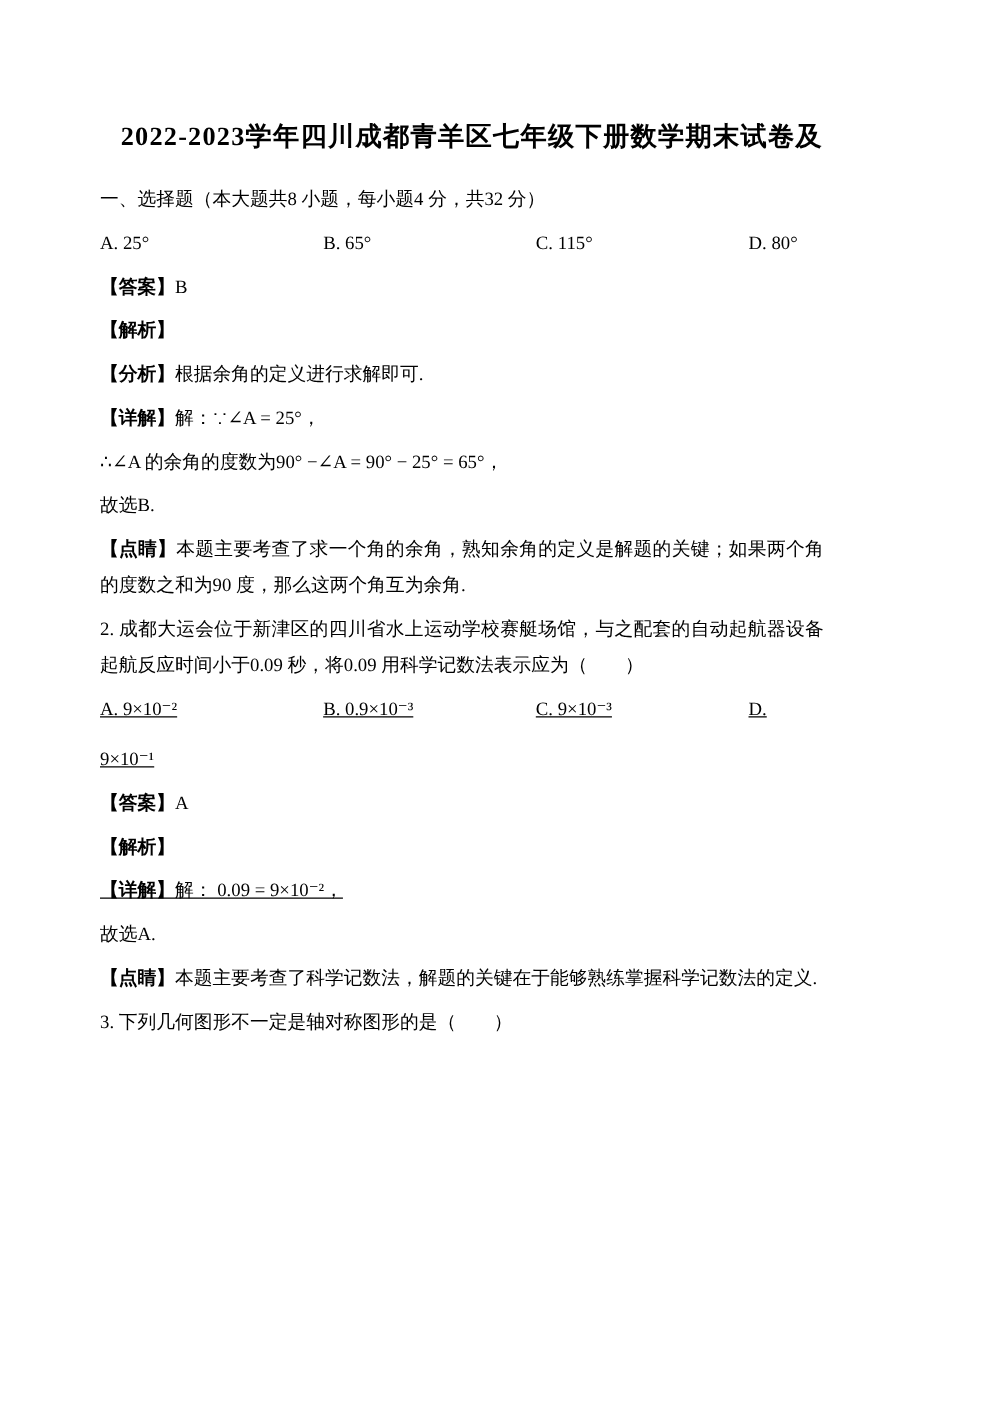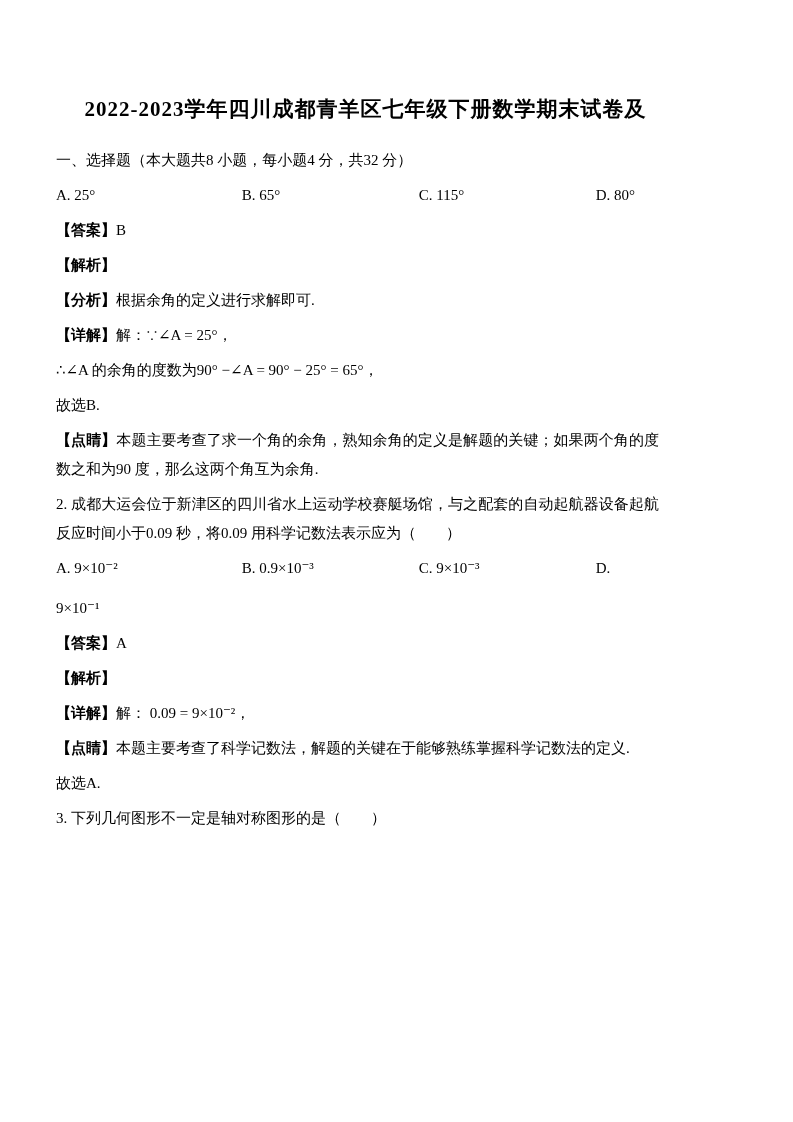--- a/index.html
+++ b/index.html
@@ -7,21 +7,21 @@
     padding: 0;
     background: #ffffff;
   }
   .page {
     position: relative;
     width: 793px;
     height: 1122px;
     margin: 0 auto;
     background: #ffffff;
     box-sizing: border-box;
-    padding: 86px 118px 40px 56px;
+    padding: 86px 118px 40px 80px;
     font-family: "Liberation Serif", "DejaVu Serif", serif;
     font-size: 15px;
     color: #000000;
     overflow: hidden;
   }
   .doc-title {
     font-size: 21px;
     font-weight: bold;
     text-align: center;
     line-height: 46px;
@@ -46,20 +46,21 @@
     display: grid;
     grid-template-columns: 30% 28.6% 28.6% auto;
     line-height: 29px;
     margin: 0 0 6px 0;
   }
   .opts-row .opt {
     white-space: nowrap;
   }
   .gap-lg {
     margin-bottom: 11px;
+    text-decoration: underline;
   }
 </style>
 </head>
 <body>
 
 <div class="page">
 
   <h1 class="doc-title">
     <span class="tline">2022-2023学年四川成都青羊区七年级下册数学期末试卷及</span>
   </h1>
@@ -99,19 +100,19 @@
 
   <p class="para gap-lg">9×10⁻¹</p>
 
   <p class="para"><span class="marker">【答案】</span><span>A</span></p>
 
   <p class="para"><span class="marker">【解析】</span></p>
 
 
   <p class="para gap-lg"><span class="marker">【详解】</span><span>解： 0.09 = 9×10⁻²，</span></p>
 
+  <p class="para">故选A.</p>
+
   <p class="para"><span class="marker">【点睛】</span><span>本题主要考查了科学记数法，解题的关键在于能够熟练掌握科学记数法的定义.</span></p>
-
-  <p class="para">故选A.</p>
 
   <p class="para">3. 下列几何图形不一定是轴对称图形的是（　　）</p>
 
 </div>
 
 </body></html>

